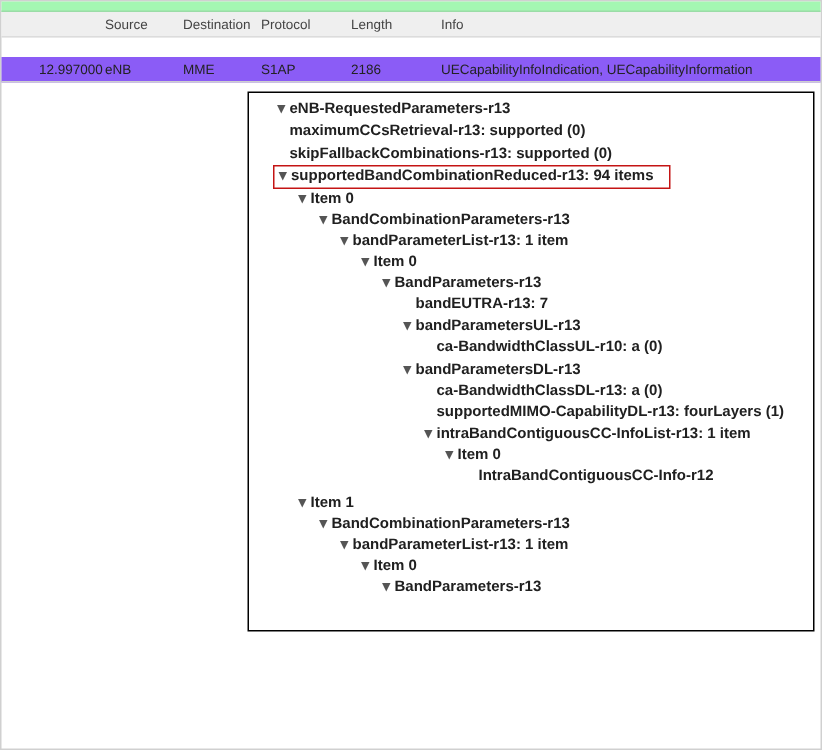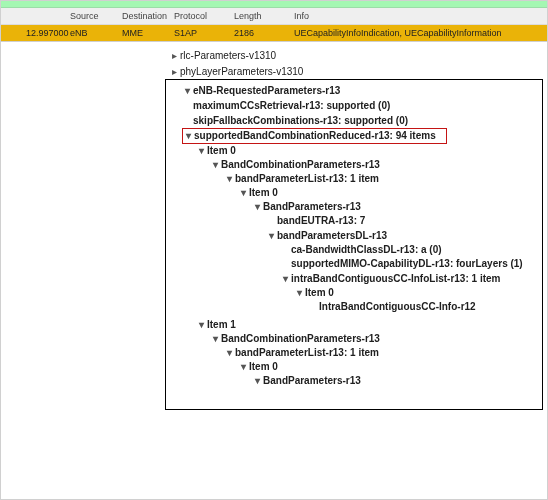--- a/index.html
+++ b/index.html
@@ -31,25 +31,26 @@
     display: flex;
     background: #efefef;
     border-bottom: 1px solid #dcdcdc;
     font-size: 9px;
     color: #444;
     flex: 0 0 auto;
   }
   .hdr-row > div { padding: 2px 3px; box-sizing: border-box; }
   .val-row {
     display: flex;
-    background: #eab308;
+    background: #8b5cf6;
     border-bottom: 1px solid #cfcfcf;
     font-size: 9px;
     color: #222;
     flex: 0 0 auto;
+    margin-top: 13px;
   }
   .val-row > div { padding: 2px 3px; box-sizing: border-box; }
   .c-no   { width: 22px; }
   .c-time { width: 44px; }
   .c-src  { width: 52px; }
   .c-dst  { width: 52px; }
   .c-proto{ width: 60px; }
   .c-len  { width: 60px; }
   .c-info { flex: 1; white-space: nowrap; overflow: hidden; }
 
@@ -118,28 +119,20 @@
     <div class="c-time">12.997000</div>
     <div class="c-src">eNB</div>
     <div class="c-dst">MME</div>
     <div class="c-proto">S1AP</div>
     <div class="c-len">2186</div>
     <div class="c-info">UECapabilityInfoIndication, UECapabilityInformation</div>
   </div>
 
   <div class="tree-wrap">
 
-    <div class="pretree" style="margin-left:140px;">
-      <div class="node collapsed">
-        <span class="tw"></span><span>rlc-Parameters-v1310</span>
-      </div>
-      <div class="node collapsed">
-        <span class="tw"></span><span>phyLayerParameters-v1310</span>
-      </div>
-    </div>
 
     <div class="boxed" style="margin-left:136px;">
       <div class="pretree">
 
         <ul class="tree">
           <li>
             <span class="tw node expanded">▾</span><span>eNB-RequestedParameters-r13</span>
           </li>
 
           <li><span class="leaf-pad"></span><span>maximumCCsRetrieval-r13: supported (0)</span></li>
@@ -160,20 +153,26 @@
           <li>
             <span style="display:inline-block;width:11px;text-align:center;color:#555">▾</span><span>bandParameterList-r13: 1 item</span>
             <ul>
               <li>
                 <span style="display:inline-block;width:11px;text-align:center;color:#555">▾</span><span>Item 0</span>
                 <ul>
                   <li>
                     <span style="display:inline-block;width:11px;text-align:center;color:#555">▾</span><span>BandParameters-r13</span>
                     <ul>
                       <li><span class="leaf-pad"></span><span>bandEUTRA-r13: 7</span></li>
+                      <li>
+                        <span style="display:inline-block;width:11px;text-align:center;color:#555">▾</span><span>bandParametersUL-r13</span>
+                        <ul>
+                                        <li><span class="leaf-pad"></span><span>ca-BandwidthClassUL-r10: a (0)</span></li>
+                                      </ul>
+                      </li>
                       <li>
                         <span style="display:inline-block;width:11px;text-align:center;color:#555">▾</span><span>bandParametersDL-r13</span>
                         <ul>
                           <li><span class="leaf-pad"></span><span>ca-BandwidthClassDL-r13: a (0)</span></li>
                           <li><span class="leaf-pad"></span><span>supportedMIMO-CapabilityDL-r13: fourLayers (1)</span></li>
                           <li>
                             <span style="display:inline-block;width:11px;text-align:center;color:#555">▾</span><span>intraBandContiguousCC-InfoList-r13: 1 item</span>
                             <ul>
                               <li>
                                 <span style="display:inline-block;width:11px;text-align:center;color:#555">▾</span><span>Item 0</span>

